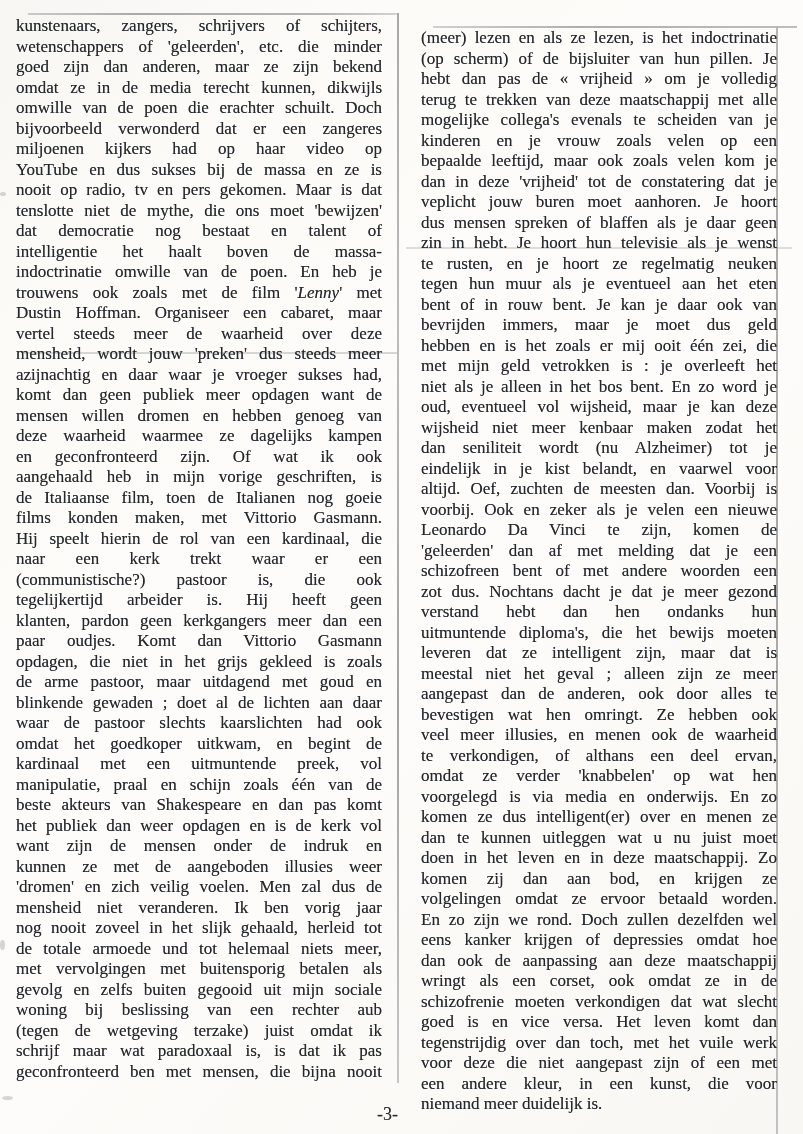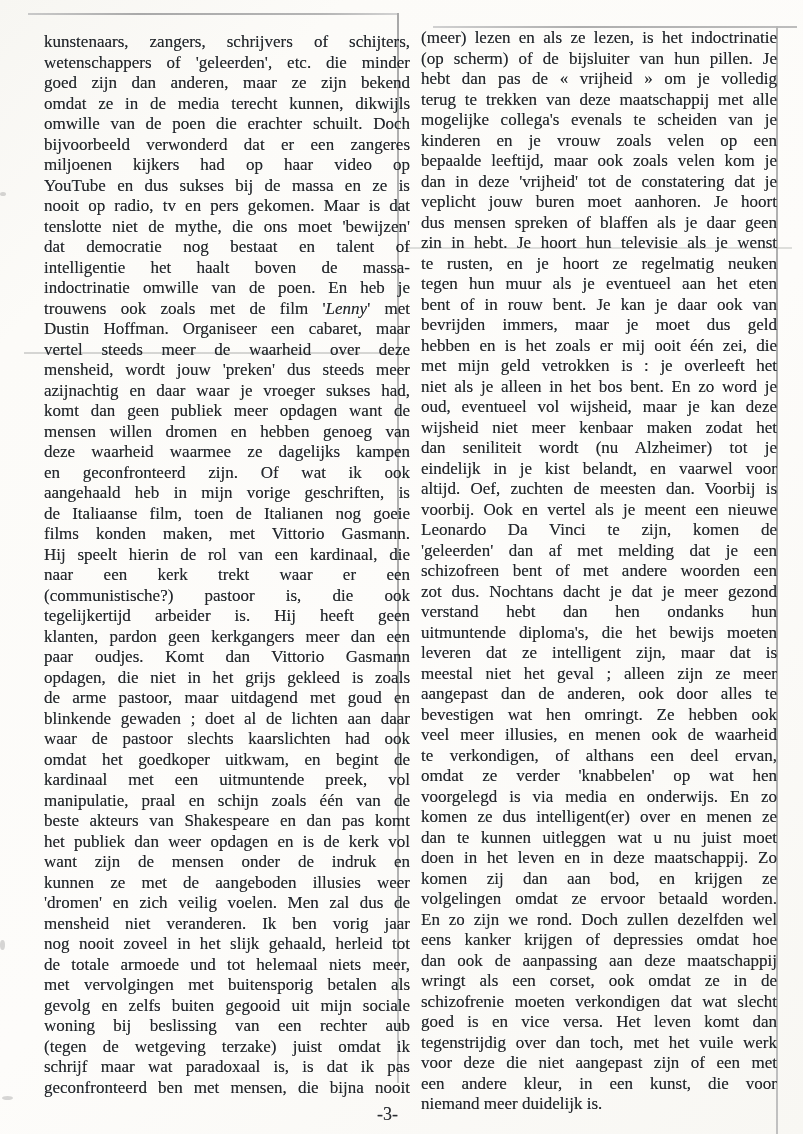--- a/index.html
+++ b/index.html
@@ -5,21 +5,21 @@
   html, body { margin: 0; padding: 0; }
   body {
     width: 803px; height: 1134px;
     position: relative; overflow: hidden;
     background: linear-gradient(135deg, #f7f6f2 0%, #fcfbf8 18%, #fdfcfa 55%, #f8f7f3 100%);
     font-family: "Liberation Serif", "DejaVu Serif", serif;
   }
   .page { position: absolute; inset: 0; }
 
   .column { position: absolute; color: #24282d; }
-  .col-left  { left: 44px;  top: 16px; width: 366px; margin-top: 16px; }
+  .col-left  { left: 16px;  top: 16px; width: 366px; }
   .col-right { left: 421px; top: 28px; width: 356px; }
 
   .line {
     font-size: 17px;
     line-height: 20.5px;
     height: 20.5px;
     overflow: hidden;
     text-align: justify;
     text-align-last: justify;
     text-shadow: 0 0 0.5px rgba(36, 40, 45, 0.55);
@@ -136,21 +136,21 @@
       <div class="line">bent of in rouw bent. Je kan je daar ook van</div>
       <div class="line">bevrijden immers, maar je moet dus geld</div>
       <div class="line">hebben en is het zoals er mij ooit één zei, die</div>
       <div class="line">met mijn geld vetrokken is : je overleeft het</div>
       <div class="line">niet als je alleen in het bos bent. En zo word je</div>
       <div class="line">oud, eventueel vol wijsheid, maar je kan deze</div>
       <div class="line">wijsheid niet meer kenbaar maken zodat het</div>
       <div class="line">dan seniliteit wordt (nu Alzheimer) tot je</div>
       <div class="line">eindelijk in je kist belandt, en vaarwel voor</div>
       <div class="line">altijd. Oef, zuchten de meesten dan. Voorbij is</div>
-      <div class="line">voorbij. Ook en vertel als je meent een nieuwe</div>
+      <div class="line">voorbij. Ook en zeker als je velen een nieuwe</div>
       <div class="line">Leonardo Da Vinci te zijn, komen de</div>
       <div class="line">'geleerden' dan af met melding dat je een</div>
       <div class="line">schizofreen bent of met andere woorden een</div>
       <div class="line">zot dus. Nochtans dacht je dat je meer gezond</div>
       <div class="line">verstand hebt dan hen ondanks hun</div>
       <div class="line">uitmuntende diploma's, die het bewijs moeten</div>
       <div class="line">leveren dat ze intelligent zijn, maar dat is</div>
       <div class="line">meestal niet het geval ; alleen zijn ze meer</div>
       <div class="line">aangepast dan de anderen, ook door alles te</div>
       <div class="line">bevestigen wat hen omringt. Ze hebben ook</div>

